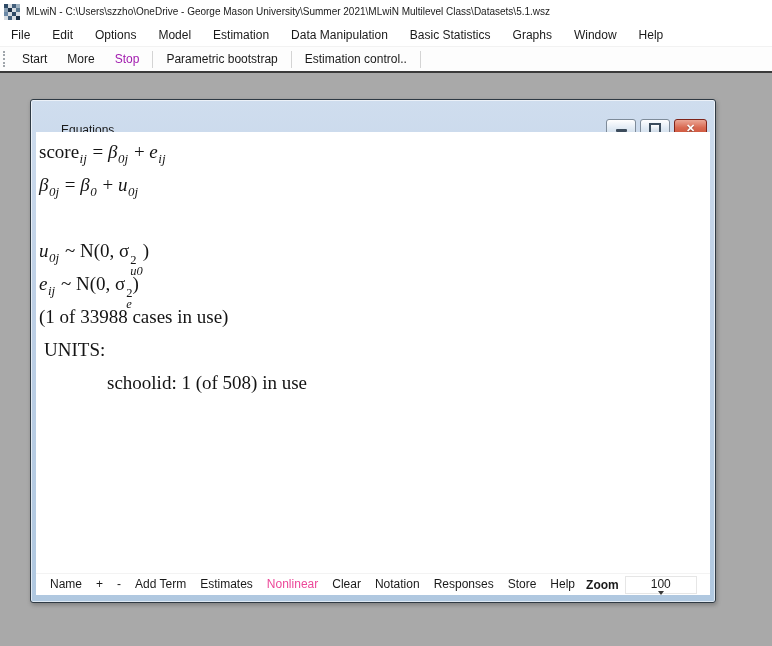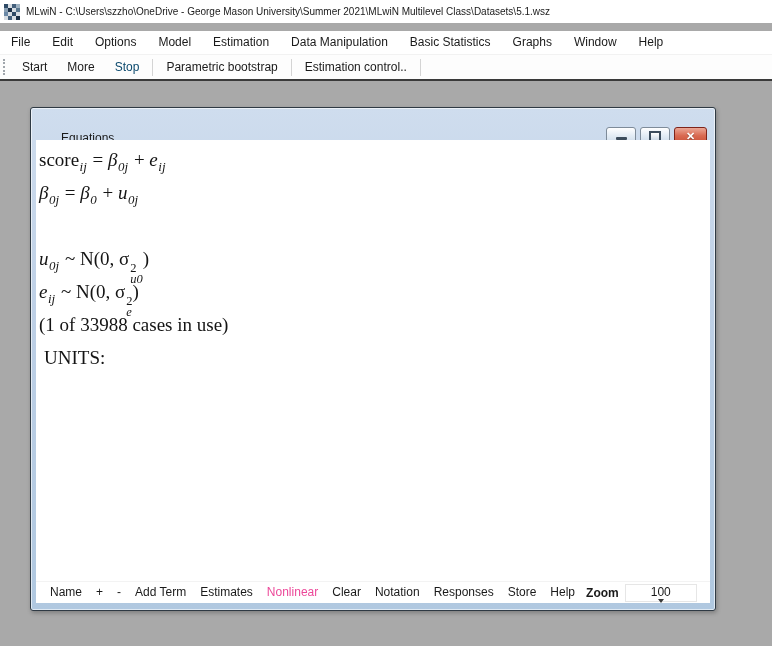--- a/index.html
+++ b/index.html
@@ -5,30 +5,30 @@
   html,body{margin:0;padding:0;width:772px;height:646px;overflow:hidden;
     font-family:"Liberation Sans",sans-serif;background:#a9a9a9;}
   .screen{position:relative;width:772px;height:646px;}
 
   
   .titlebar{height:23px;background:#ffffff;display:flex;align-items:center;
     padding-left:4px;gap:6px;font-size:10px;color:#1a1a1a;}
   .titlebar svg{flex:0 0 auto;}
   .title-text{white-space:nowrap;}
 
-  .menubar{height:23px;background:#ffffff;display:flex;align-items:flex-start;
-    font-size:12px;color:#1a1a1a;border-bottom:1px solid #f2f2f2;margin-top:8px;}
+  .menubar{height:23px;background:#ffffff;display:flex;align-items:center;
+    font-size:12px;color:#1a1a1a;border-bottom:1px solid #f2f2f2;}
   .menu-item{padding:0 11px;line-height:22px;cursor:default;}
 
   .toolbar{height:24px;background:#fdfdfd;display:flex;align-items:center;
     font-size:12px;color:#1a1a1a;border-bottom:2px solid #3a3a3a;}
   .grip{width:3px;height:16px;border-left:2px dotted #a0a6ac;margin:0 4px 0 3px;}
   .tb-items{display:flex;align-items:center;height:100%;}
   .tb-btn{padding:0 10px;line-height:22px;text-align:center;}
-  .tb-btn.disabled{color:#0c4a6e;}
+  .tb-btn.disabled{color:#a21caf;}
   .tb-btn-sep{width:1px;height:17px;background:#d4d4d4;margin:0 3px;display:inline-block;}
 
   
   .mdi{position:relative;width:772px;height:574px;background:#a9a9a9;}
 
   
   .eqwin{position:absolute;left:30px;top:26px;width:686px;height:504px;
     background:linear-gradient(180deg,#cfddee 0%,#bed0e6 40%,#b0c8e0 100%);
     border:1px solid #2f3a44;border-radius:3px;
     box-shadow:inset 0 0 0 1px rgba(255,255,255,.6), 1px 2px 4px rgba(0,0,0,.25);
@@ -142,20 +142,21 @@
       </div>
 
       <div class="eq-content">
           <div class="eq-line"><span class="rm">score</span><span class="sb">ij</span><span class="rm"> = </span><span class="it">β</span><span class="sb">0j</span><span class="rm"> + </span><span class="it">e</span><span class="sb">ij</span></div>
           <div class="eq-line"><span class="it">β</span><span class="sb">0j</span><span class="rm"> = </span><span class="it">β</span><span class="sb">0</span><span class="rm"> + </span><span class="it">u</span><span class="sb">0j</span></div>
           <div class="eq-line blank"></div>
           <div class="eq-line"><span class="it">u</span><span class="sb">0j</span><span class="rm"> ~ N(0, σ</span><span class="supsub"><span class="ssp">2</span><span class="ssb">u0</span></span><span class="rm">)</span></div>
           <div class="eq-line"><span class="it">e</span><span class="sb">ij</span><span class="rm"> ~ N(0, σ</span><span class="supsub"><span class="ssp">2</span><span class="ssb">e</span></span><span class="rm">)</span></div>
           <div class="eq-line"><span class="rm">(1 of 33988 cases in use)</span></div>
           <div class="eq-line" style="padding-left: 5px;"><span class="rm">UNITS:</span></div>
+          <div class="eq-line" style="padding-left: 68px;"><span class="rm">schoolid: 1 (of 508) in use</span></div>
         </div>
 
       <div class="eq-toolbar">
         <span class="eqtb-items">
             <span class="eqtb-btn">Name</span>
             <span class="eqtb-btn">+</span>
             <span class="eqtb-btn">-</span>
             <span class="eqtb-btn">Add Term</span>
             <span class="eqtb-btn">Estimates</span>
             <span class="eqtb-btn disabled">Nonlinear</span>

